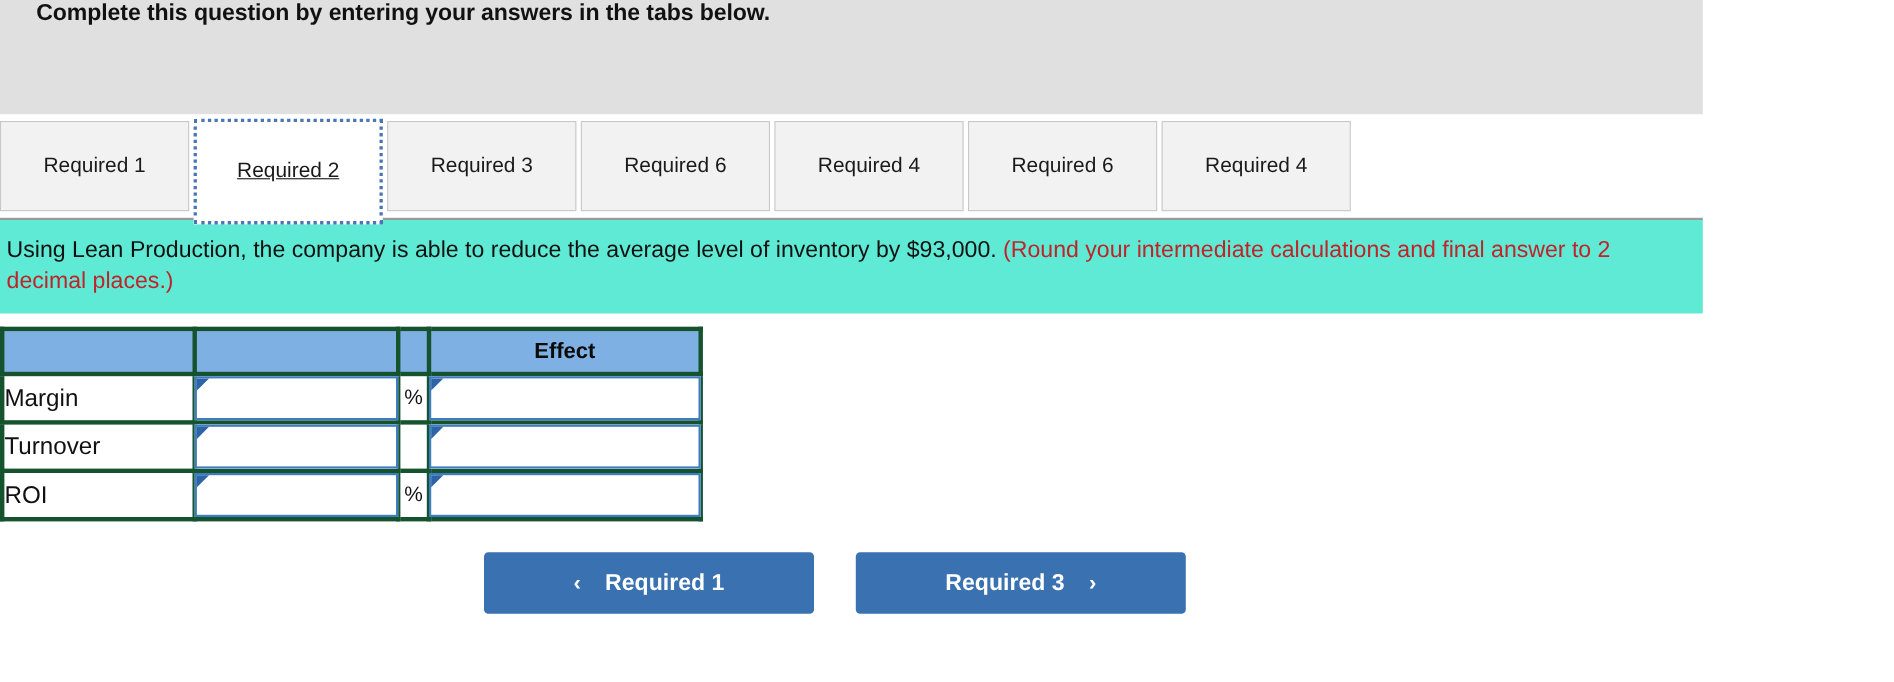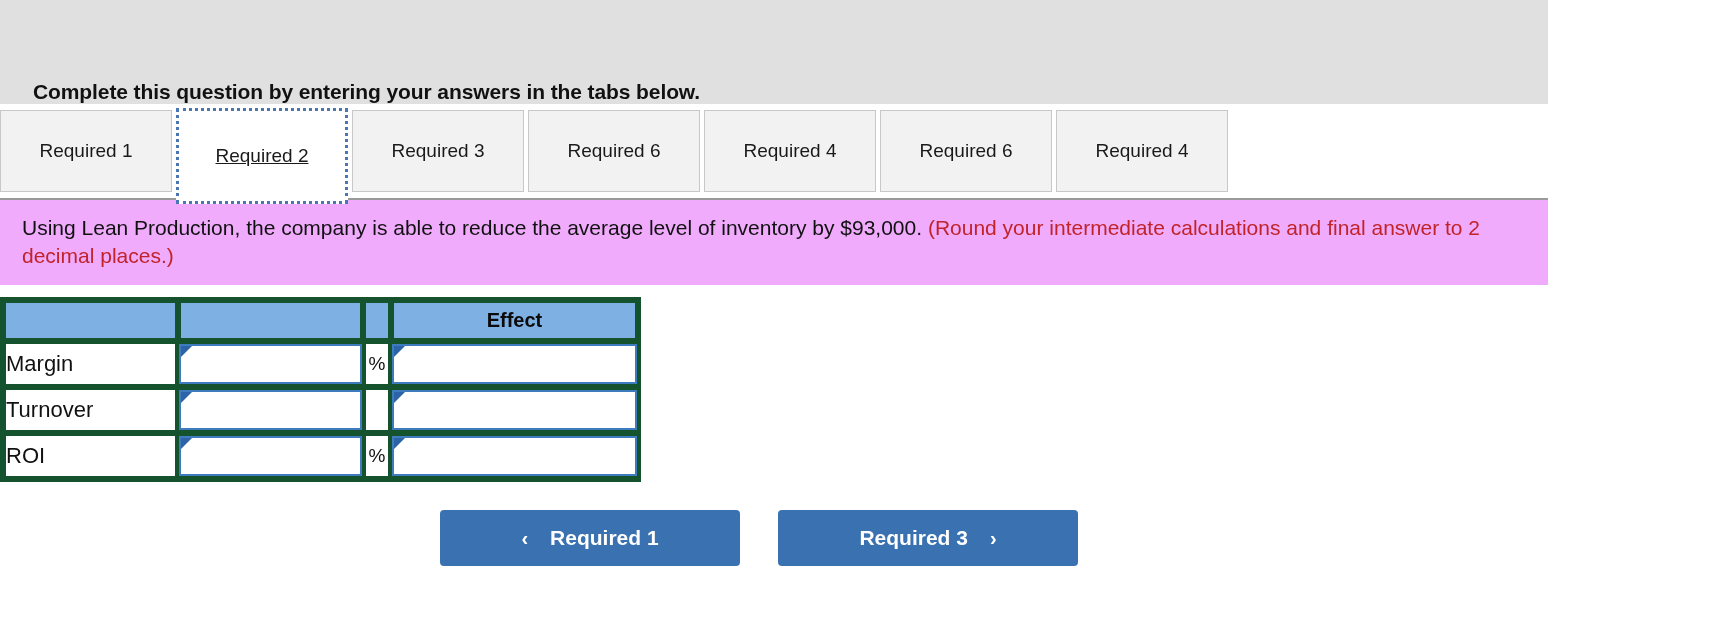--- a/index.html
+++ b/index.html
@@ -10,21 +10,21 @@
     font-family: "Liberation Sans", sans-serif;
     overflow: hidden;
   }
 
   
   .banner {
     width: 1548px;
     height: 104px;
     background: #e0e0e0;
     display: flex;
-    align-items: flex-end;
+    align-items: flex-start;
     padding-left: 33px;
   }
   .banner-text {
     font-size: 21px;
     font-weight: bold;
     color: #111111;
     letter-spacing: -0.1px;
   }
 
   
@@ -69,39 +69,39 @@
     bottom: 0;
     width: 1548px;
     height: 2px;
     background: #9a9a9a;
   }
 
   
   .instruction {
     width: 1548px;
     min-height: 76px;
-    background: #f0abfc;
-    padding: 14px 18px 14px 22px;
+    background: #5eead4;
+    padding: 14px 18px 14px 6px;
     font-size: 21px;
     line-height: 1.35;
     color: #111111;
   }
   .instruction .red { color: #c0242a; }
 
   
   .table-zone {
     padding-top: 12px;
     padding-left: 0px;
   }
   table.ans {
     border-collapse: collapse;
     table-layout: fixed;
   }
   table.ans td, table.ans th {
-    border: 6px solid #14532d;
+    border: 4px solid #14532d;
     padding: 0;
   }
   .hdr { background: #7fb0e3; height: 41px; }
   .hdr .hdr-label {
     font-size: 20px;
     font-weight: bold;
     color: #0b0b0b;
     text-align: center;
     display: block;
   }

